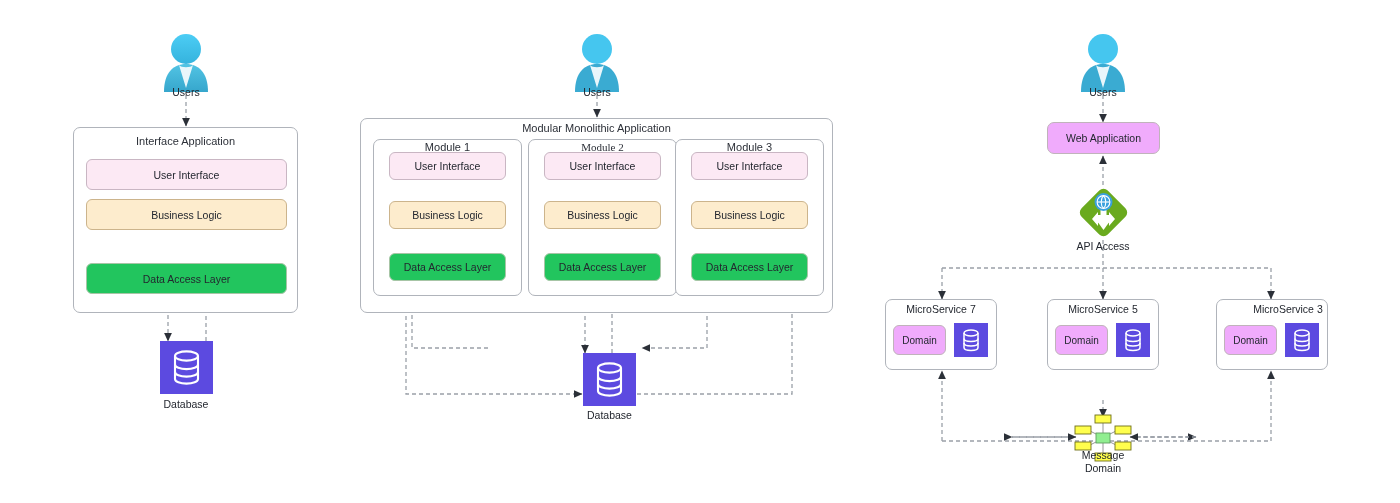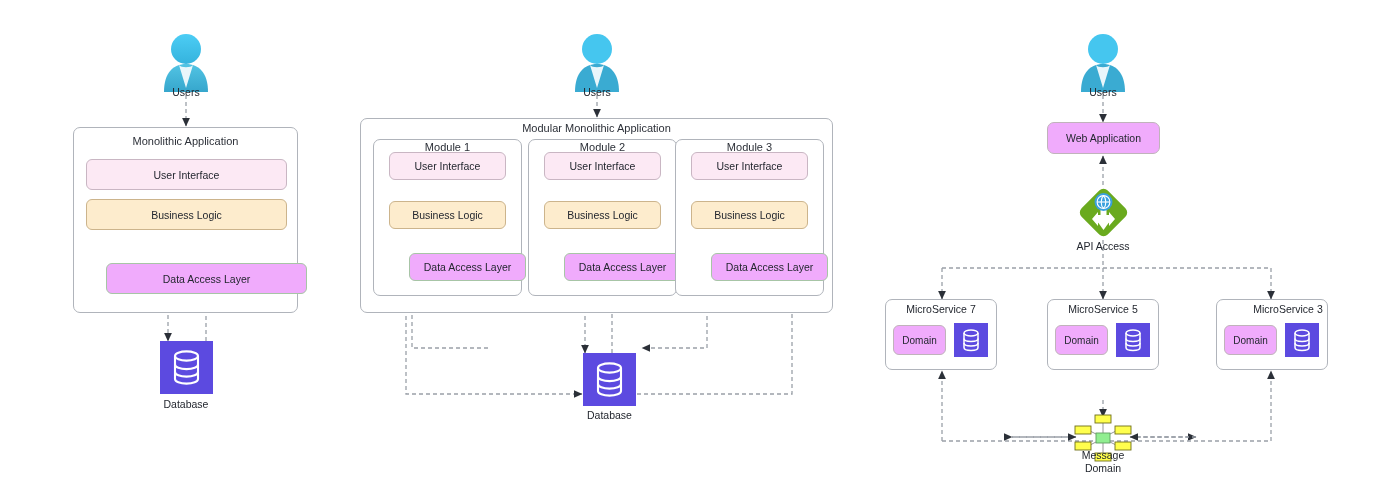--- a/index.html
+++ b/index.html
@@ -21,21 +21,21 @@
     font-size:11px;color:#2c3038;line-height:12px;
   }
   .layer{
     position:absolute;box-sizing:border-box;border-radius:6px;
     border:1px solid #b9a9b5;
     display:flex;align-items:center;justify-content:center;
     font-size:10.5px;color:#23272f;text-align:center;
   }
   .layer.ui{background:#fce9f4;border-color:#c9b6c3;}
   .layer.bl{background:#fdeccd;border-color:#ccb48c;}
-  .layer.dal{background:#f0abfc;border-color:#a7c5a6;margin-left:20px;}
+  .layer.dal{background:#22c55e;border-color:#a7c5a6;}
   .layer.plain{background:#f0abfc;border-color:#c0b3bb;text-align:right;}
 
   
   .caption{
     position:absolute;text-align:center;font-size:10.5px;
     color:#23272f;line-height:13px;
   }
 
   
   .avatar{position:absolute;}
@@ -142,21 +142,21 @@
         </linearGradient>
       </defs>
       <circle cx="28" cy="19" r="15" fill="url(#headG)"></circle>
       <path d="M6,62 C6,43 15,34 28,34 C41,34 50,43 50,62 Z" fill="url(#bodyG)"></path>
       <path d="M21,35 L28,58 L35,35 C33,38 23,38 21,35 Z" fill="#e9f6fb"></path>
     </svg>
   </div>
   <div class="caption" style="left:150px;top:86px;width:72px;">Users</div>
 
   <div class="card" style="left:73px;top:127px;width:225px;height:186px;"></div>
-  <div class="group-title" style="left:73px;top:135px;width:225px;">Monolithic Application</div>
+  <div class="group-title" style="left:73px;top:135px;width:225px;">Interface Application</div>
 
   <div class="layer ui" style="left:86px;top:159px;width:201px;height:31px;">User Interface</div>
   <div class="layer bl" style="left:86px;top:199px;width:201px;height:31px;">Business Logic</div>
   <div class="layer dal" style="left:86px;top:263px;width:201px;height:31px;">Data Access Layer</div>
 
   <div class="dbicon" style="left:160px;top:341px;width:53px;height:53px;">
     <svg width="53" height="53" viewBox="0 0 53 53">
       <rect x="0" y="0" width="53" height="53" fill="#5c4ae0"></rect>
       <g fill="none" stroke="#ffffff" stroke-width="2.1">
         <ellipse cx="26.5" cy="15" rx="11.5" ry="4.6"></ellipse>
@@ -180,21 +180,21 @@
   <div class="card" style="left:360px;top:118px;width:473px;height:195px;"></div>
   <div class="group-title" style="left:360px;top:122px;width:473px;">Modular Monolithic Application</div>
 
   <div class="card" style="left:373px;top:139px;width:149px;height:157px;"></div>
   <div class="group-title" style="left:373px;top:141px;width:149px;">Module 1</div>
   <div class="layer ui" style="left:389px;top:152px;width:117px;height:28px;">User Interface</div>
   <div class="layer bl" style="left:389px;top:201px;width:117px;height:28px;">Business Logic</div>
   <div class="layer dal" style="left:389px;top:253px;width:117px;height:28px;">Data Access Layer</div>
 
   <div class="card" style="left:528px;top:139px;width:149px;height:157px;"></div>
-  <div class="group-title" style="left:528px;top:141px;width:149px;">Module 2</div>
+  <div class="group-title" style="left:528px;top:141px;width:149px;font-family:Liberation Serif, serif;">Module 2</div>
   <div class="layer ui" style="left:544px;top:152px;width:117px;height:28px;">User Interface</div>
   <div class="layer bl" style="left:544px;top:201px;width:117px;height:28px;">Business Logic</div>
   <div class="layer dal" style="left:544px;top:253px;width:117px;height:28px;">Data Access Layer</div>
 
   <div class="card" style="left:675px;top:139px;width:149px;height:157px;"></div>
   <div class="group-title" style="left:675px;top:141px;width:149px;text-decoration:underline;">Module 3</div>
   <div class="layer ui" style="left:691px;top:152px;width:117px;height:28px;">User Interface</div>
   <div class="layer bl" style="left:691px;top:201px;width:117px;height:28px;">Business Logic</div>
   <div class="layer dal" style="left:691px;top:253px;width:117px;height:28px;">Data Access Layer</div>
 

